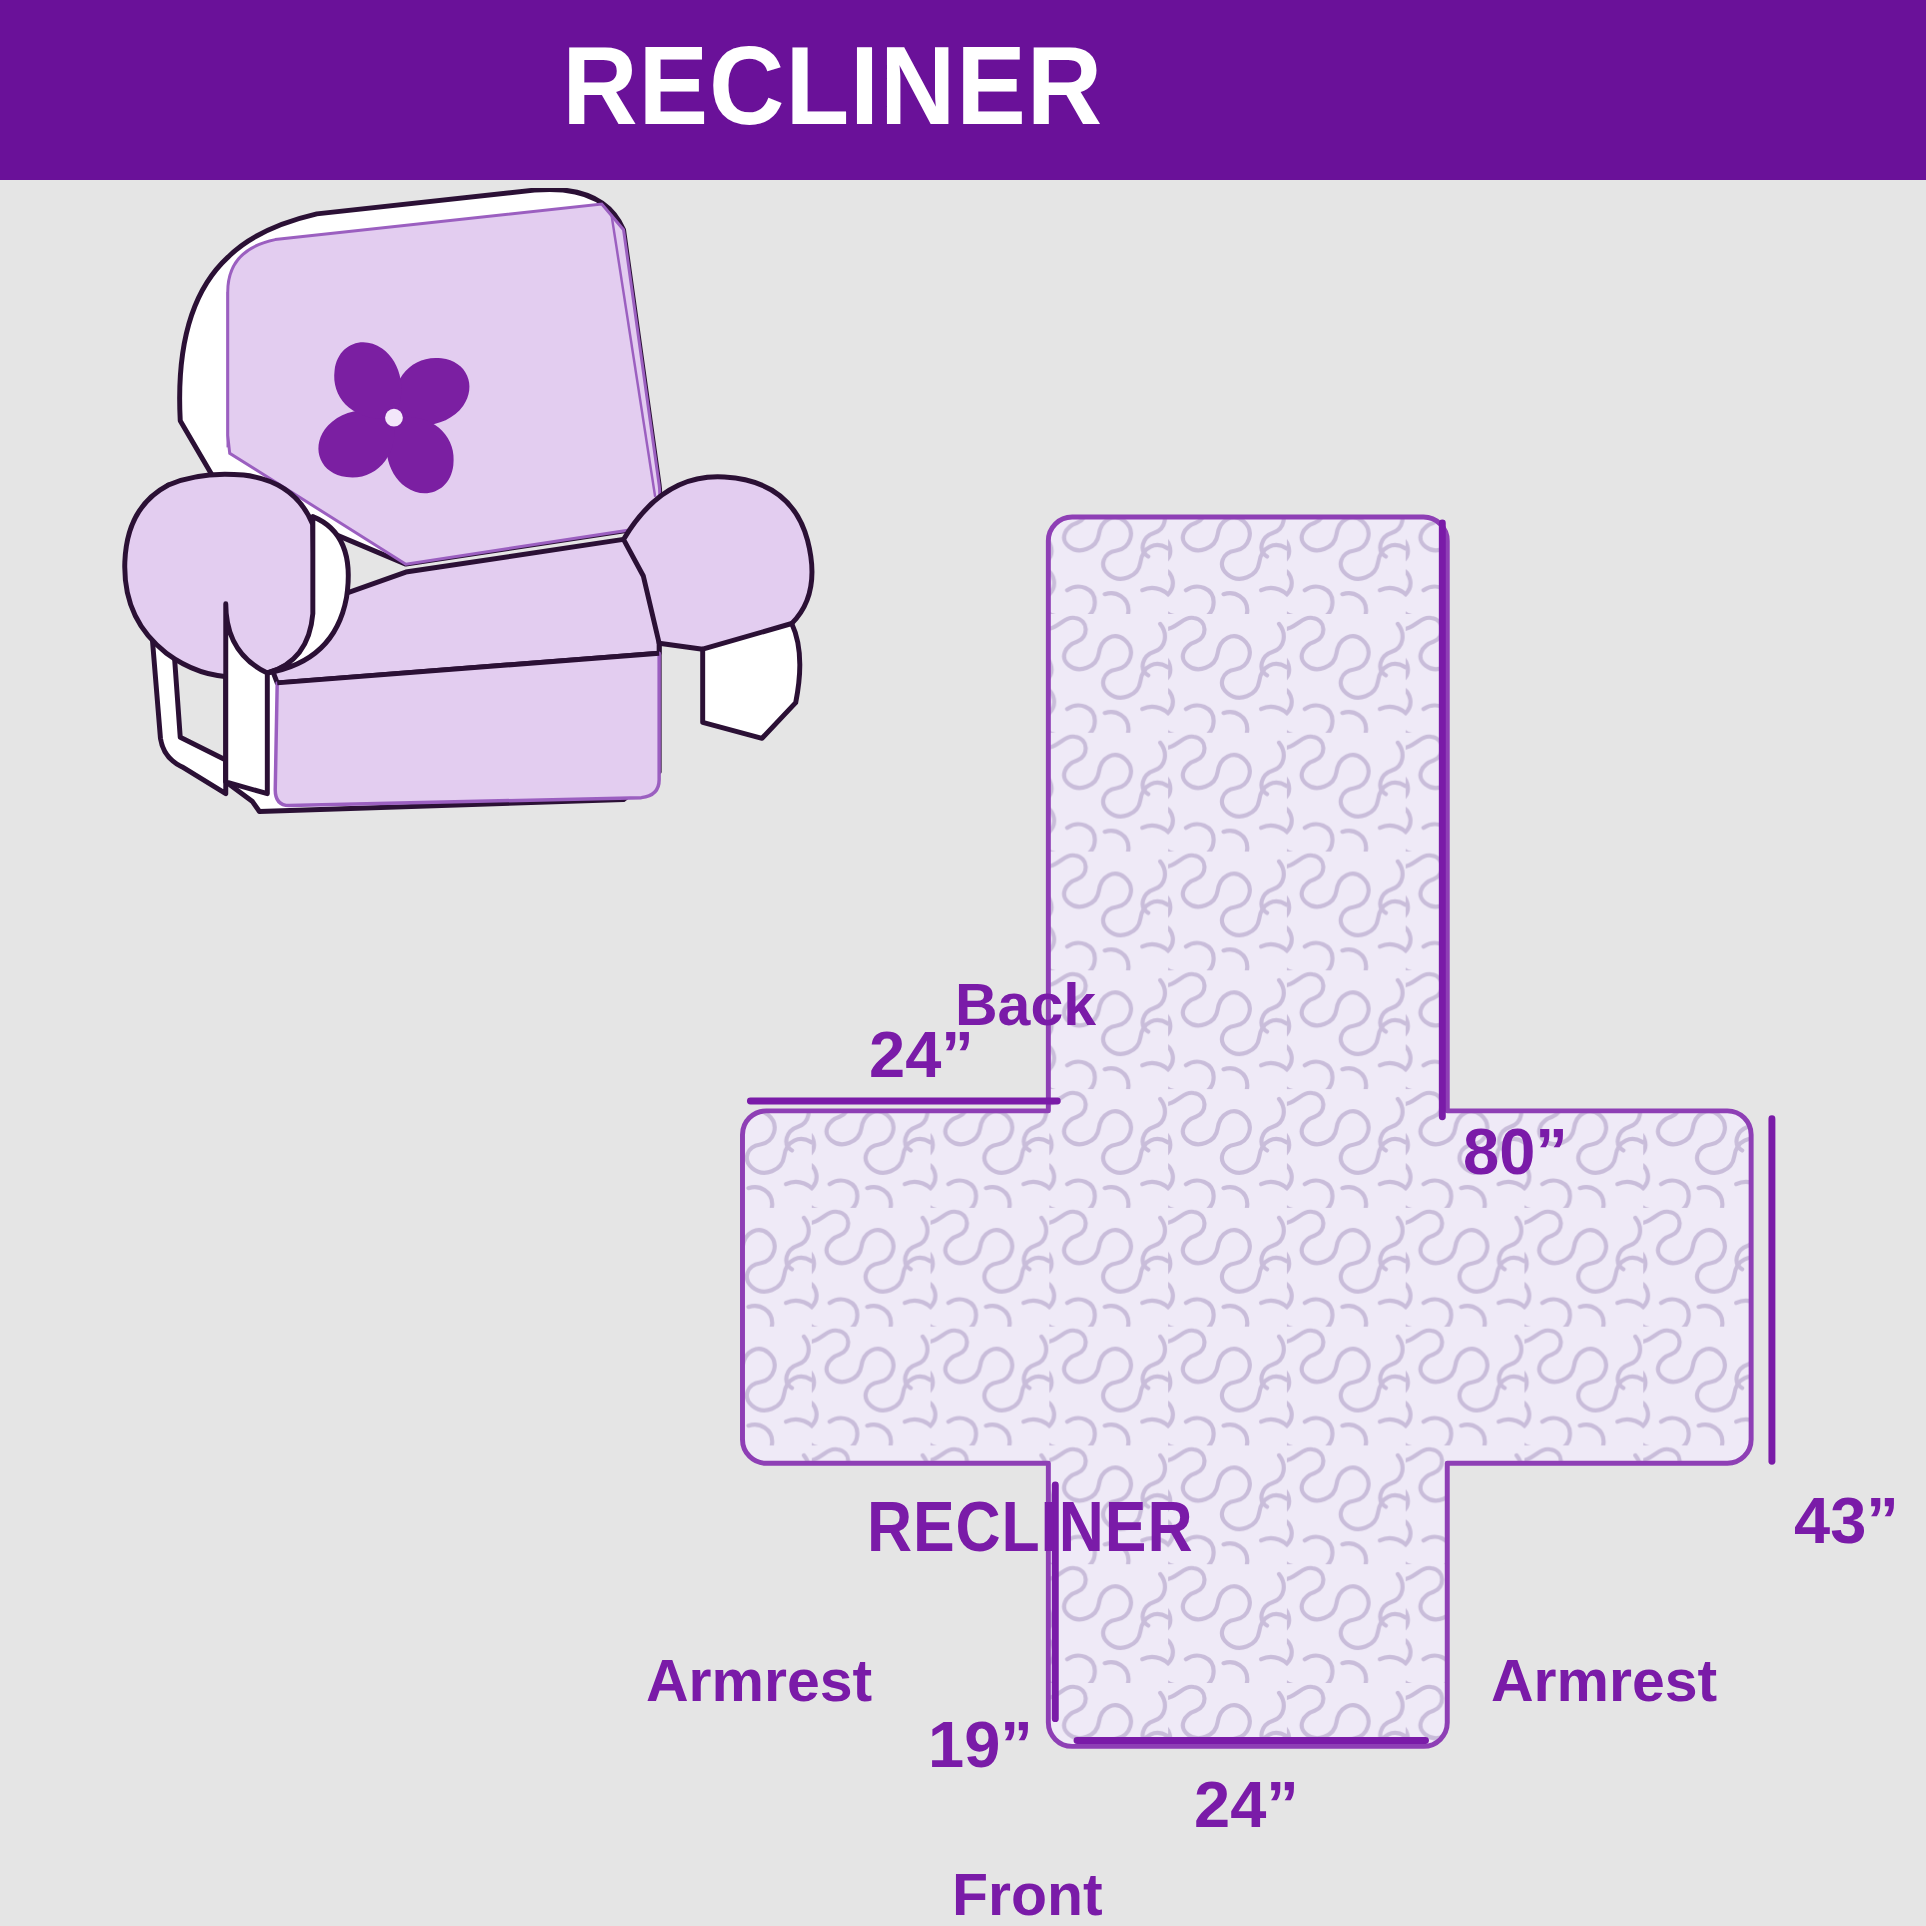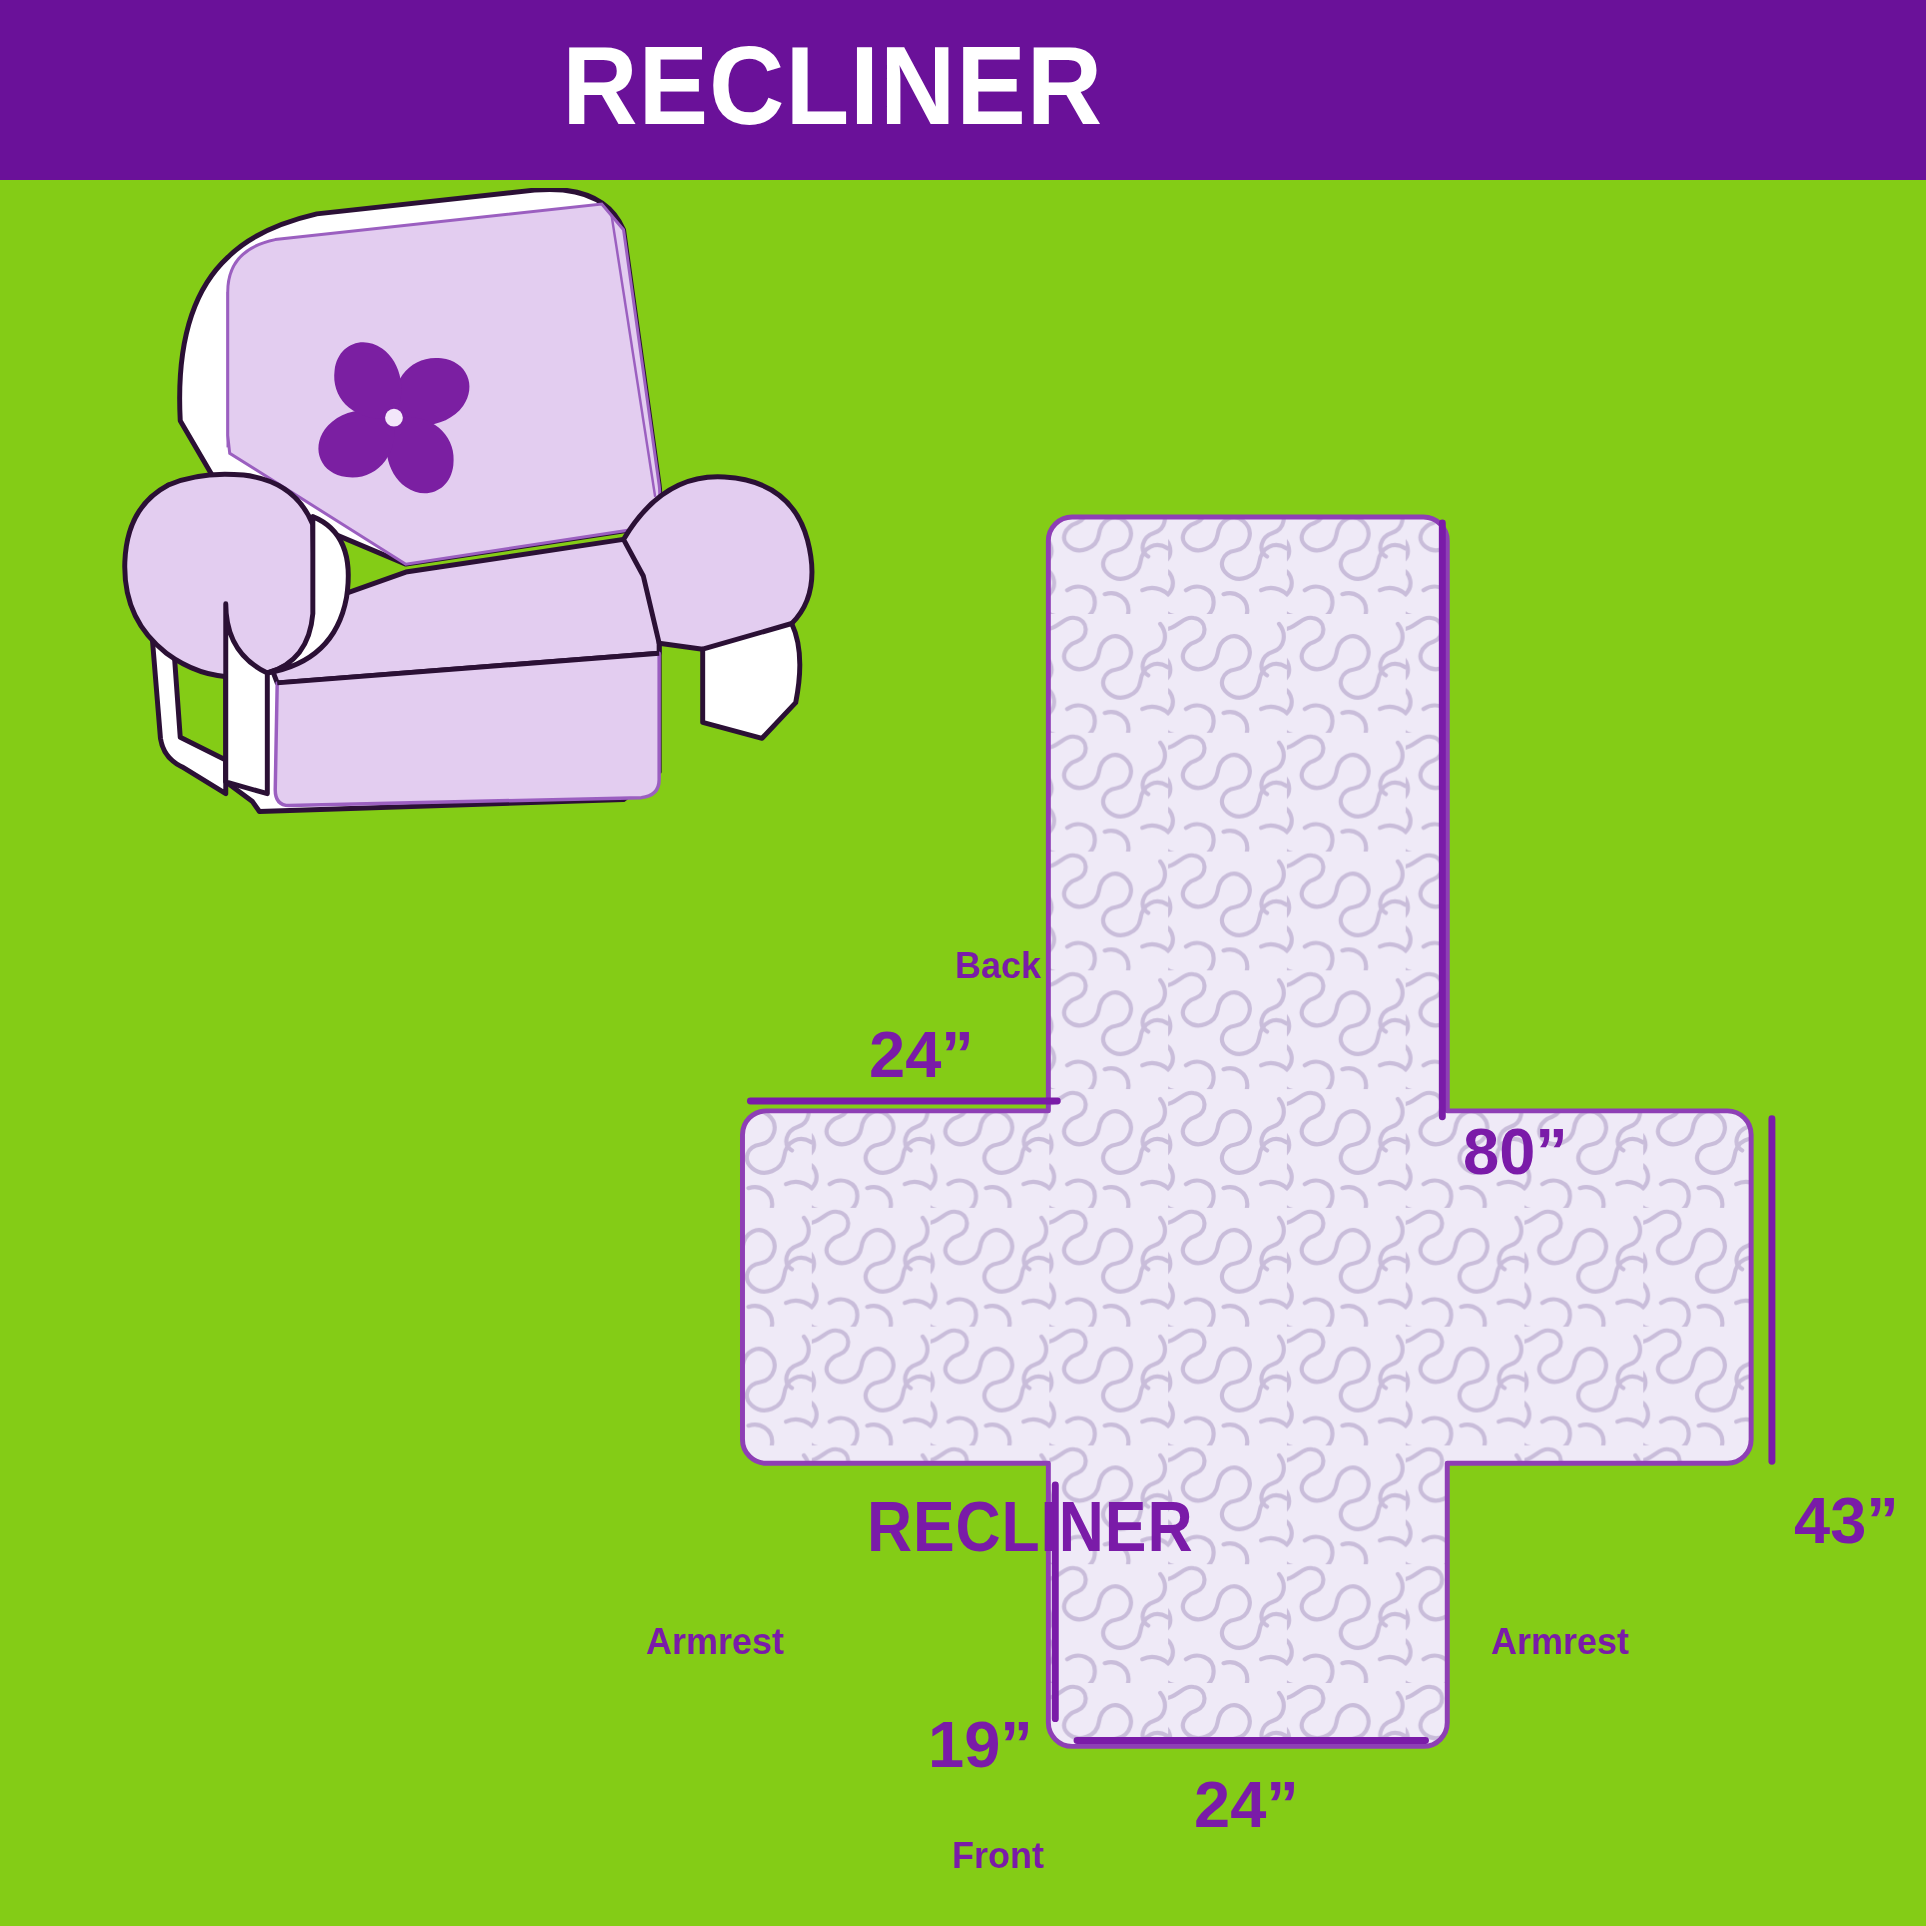--- a/index.html
+++ b/index.html
@@ -4,21 +4,21 @@
 <style>
   html, body {
     margin: 0;
     padding: 0;
     background: #ffffff;
   }
   #page {
     position: relative;
     width: 1927px;
     height: 1927px;
-    background: #84cc16;
+    background: #e5e5e5;
     font-family: "Liberation Sans", sans-serif;
     overflow: hidden;
   }
 
   
   #header-banner {
     position: absolute;
     left: 0; top: 0;
     width: 1927px;
     height: 180px;
@@ -65,23 +65,24 @@
     font-weight: bold;
     font-size: 65px;
     line-height: 1;
     white-space: nowrap;
   }
   .part-label {
     position: absolute;
     color: #7A1BA8;
     font-family: "Liberation Sans", sans-serif;
     font-weight: bold;
-    font-size: 36px;
-    line-height: 1;
-    white-space: nowrap;
+    font-size: 59px;
+    line-height: 1;
+    white-space: nowrap;
+    margin-top: 28px;
   }
   #center-label {
     position: absolute;
     color: #7A1BA8;
     font-family: "Liberation Sans", sans-serif;
     font-weight: bold;
     font-size: 71px;
     line-height: 1;
     letter-spacing: 1px;
     white-space: nowrap;

